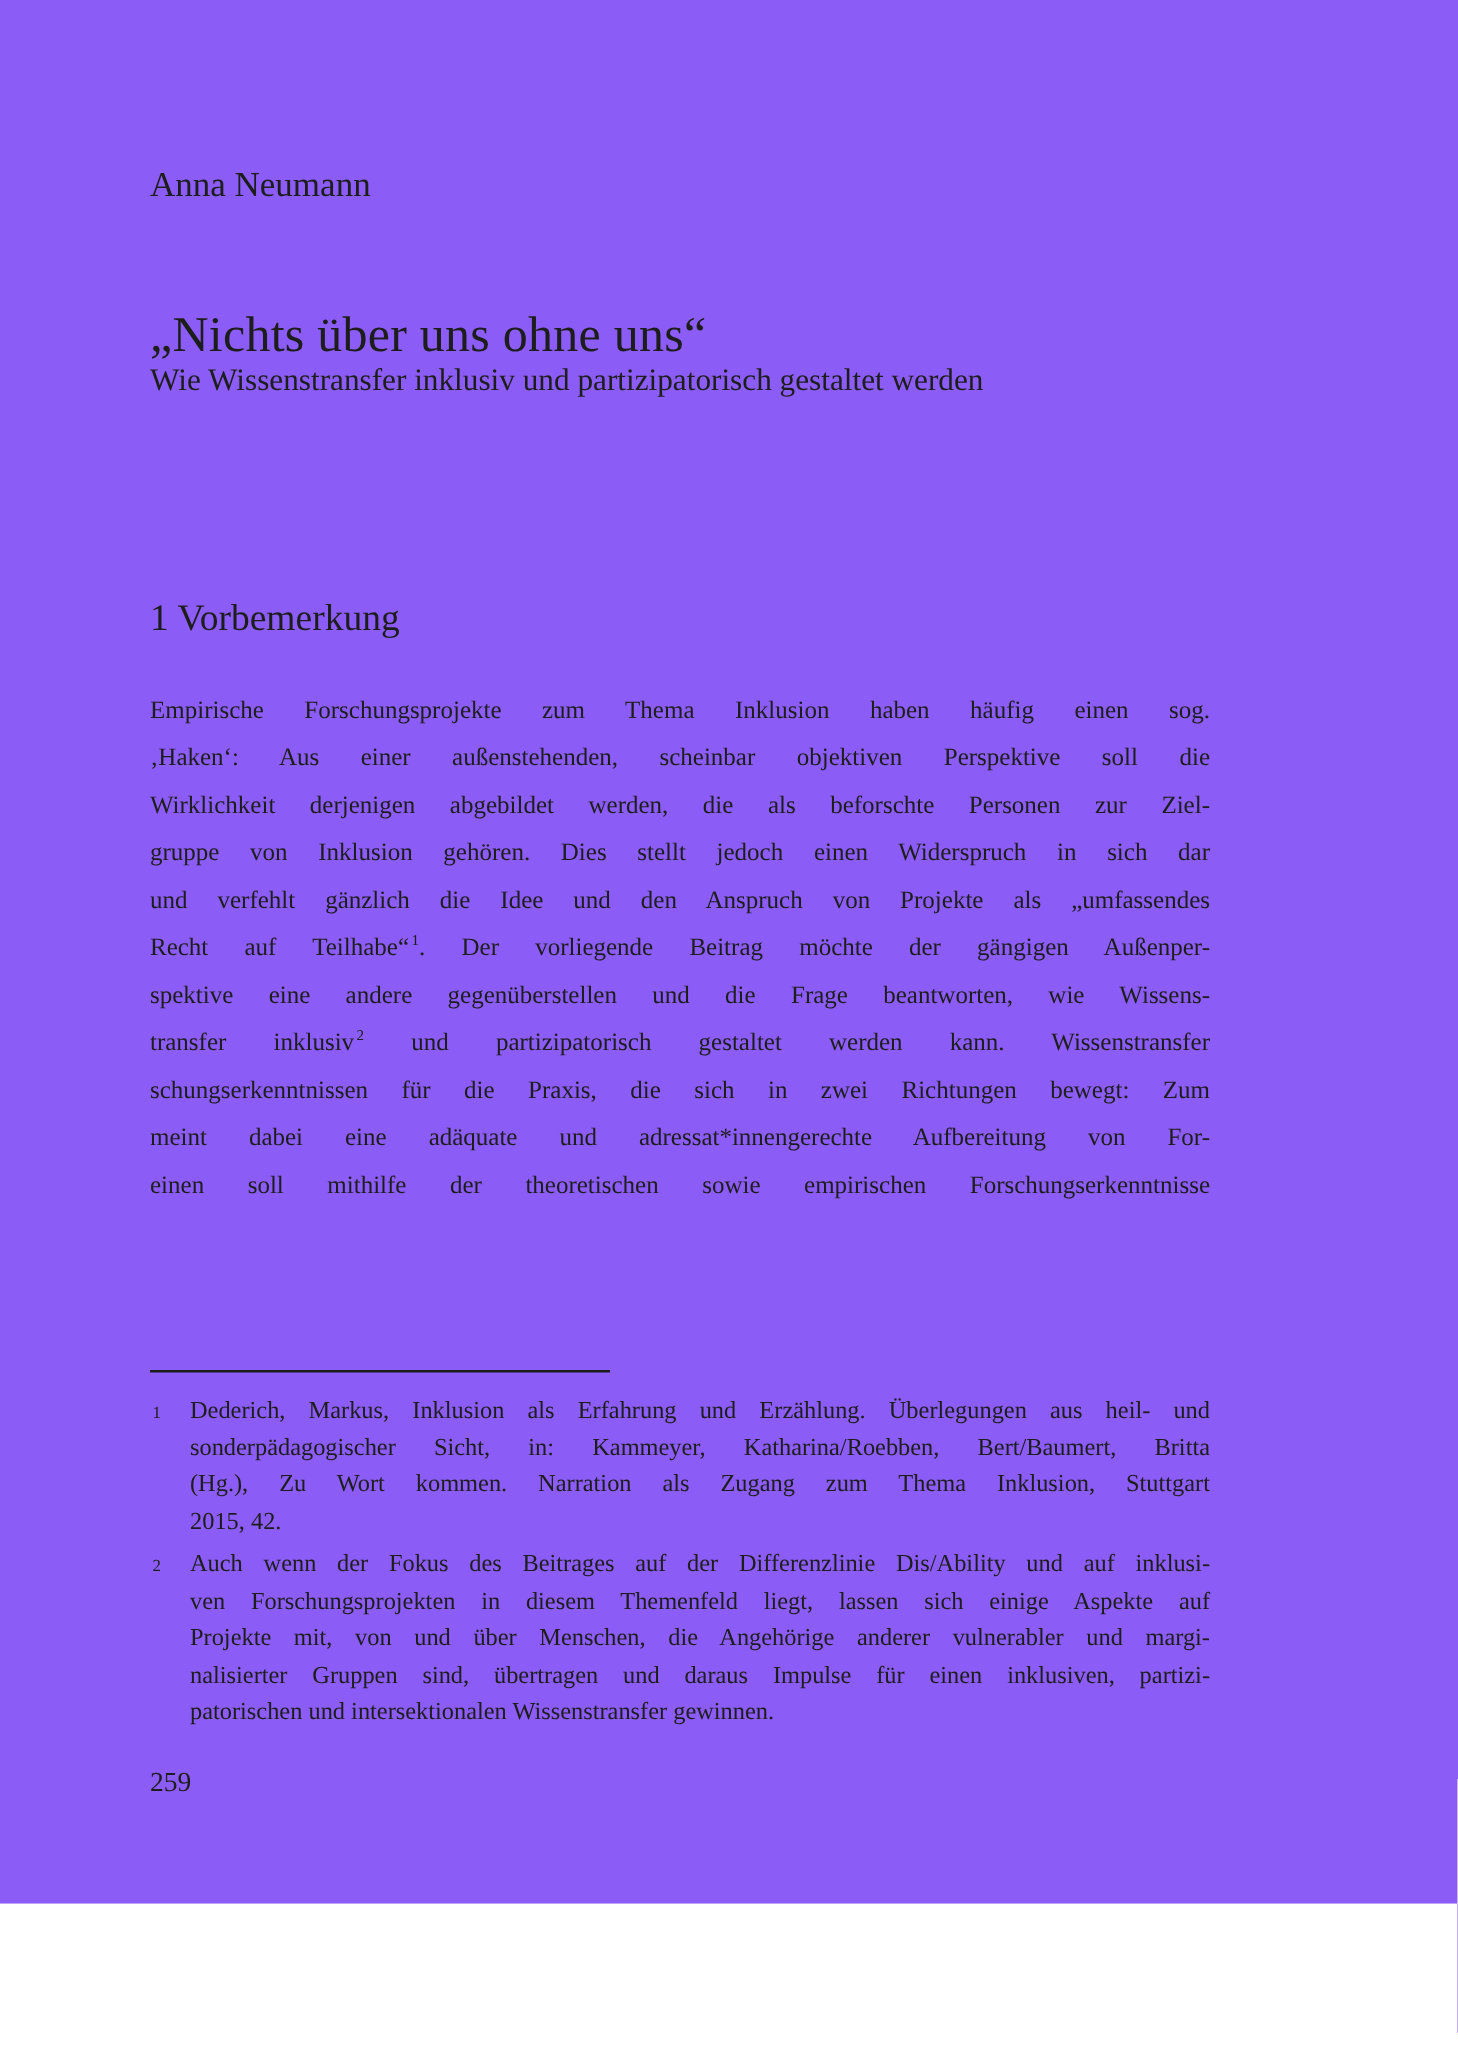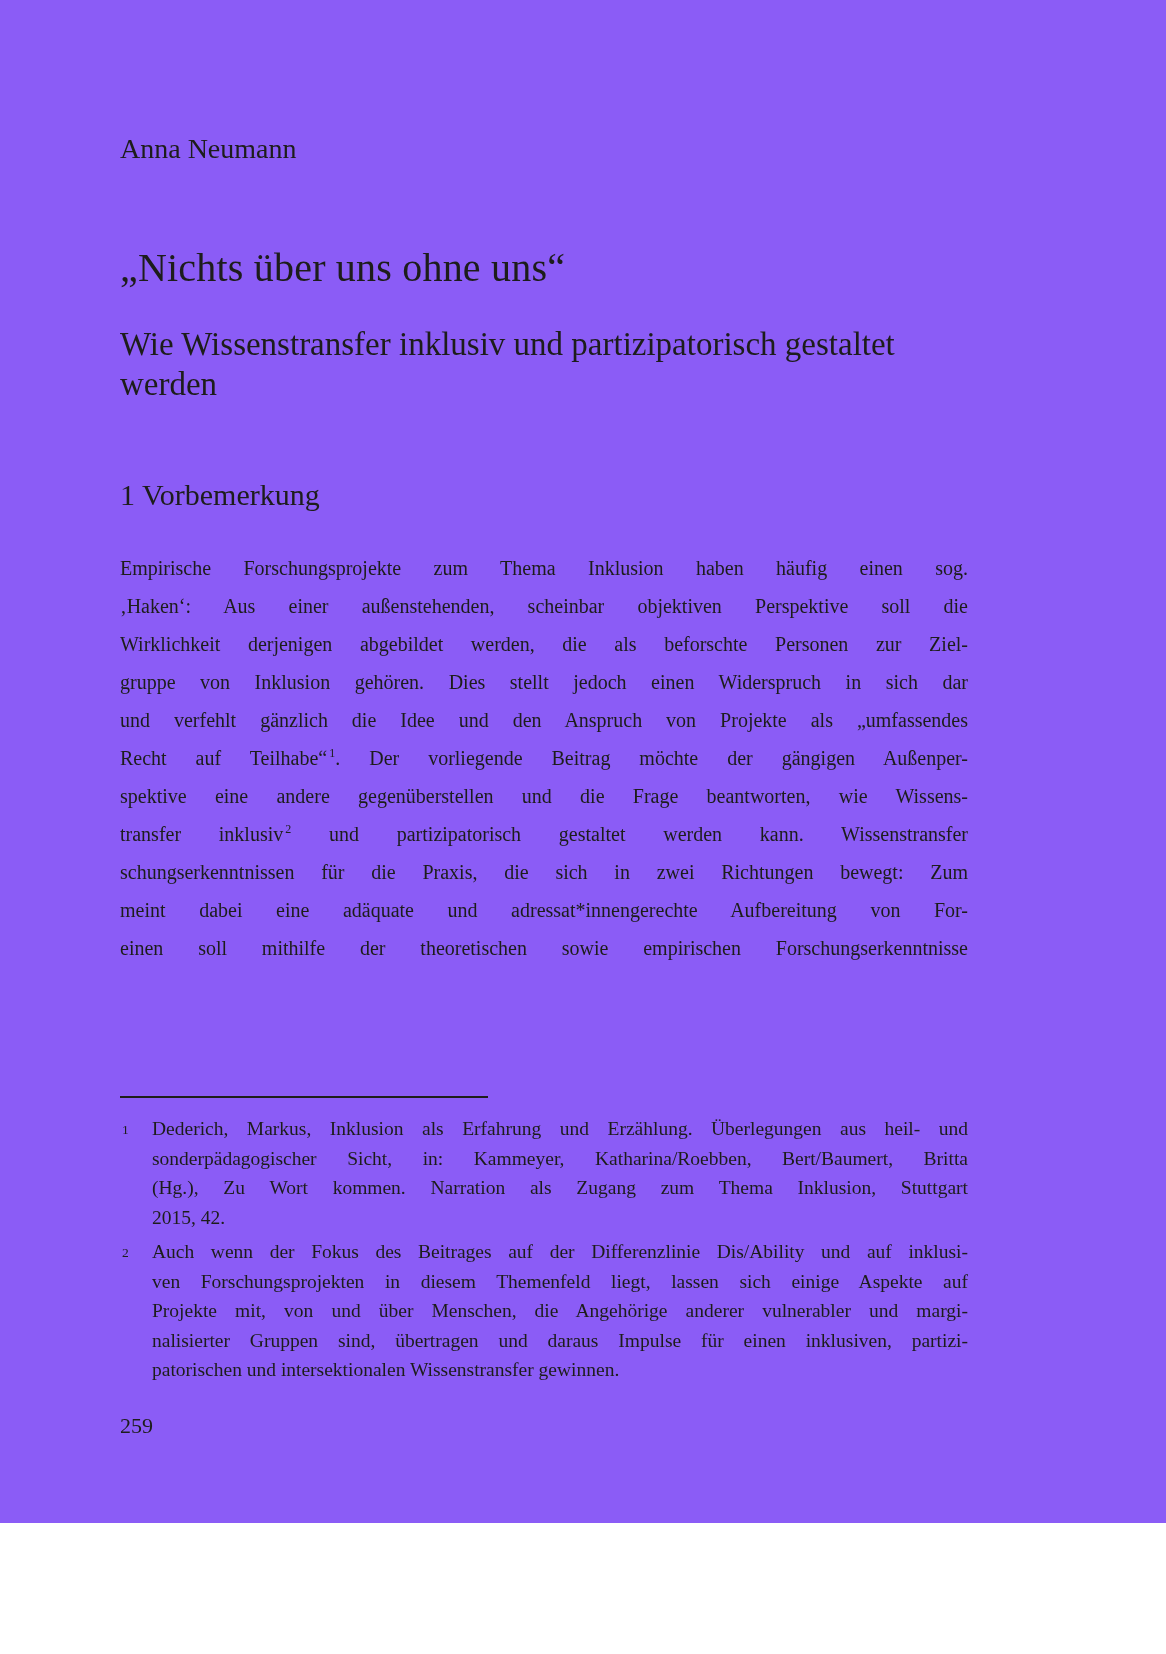--- a/index.html
+++ b/index.html
@@ -29,23 +29,22 @@
   }
   .title {
     top: 216px;
     font-size: 40px;
     line-height: 48px;
     letter-spacing: 0.2px;
     margin-top: 28px;
   }
   .subtitle {
     top: 285px;
-    font-size: 33px;
+    font-size: 25px;
     line-height: 40px;
-    margin-top: 39px;
   }
   .heading {
     top: 476px;
     font-size: 30px;
     line-height: 38px;
   }
   .bodytext {
     top: 549px;
     font-size: 20px;
     line-height: 38px;

